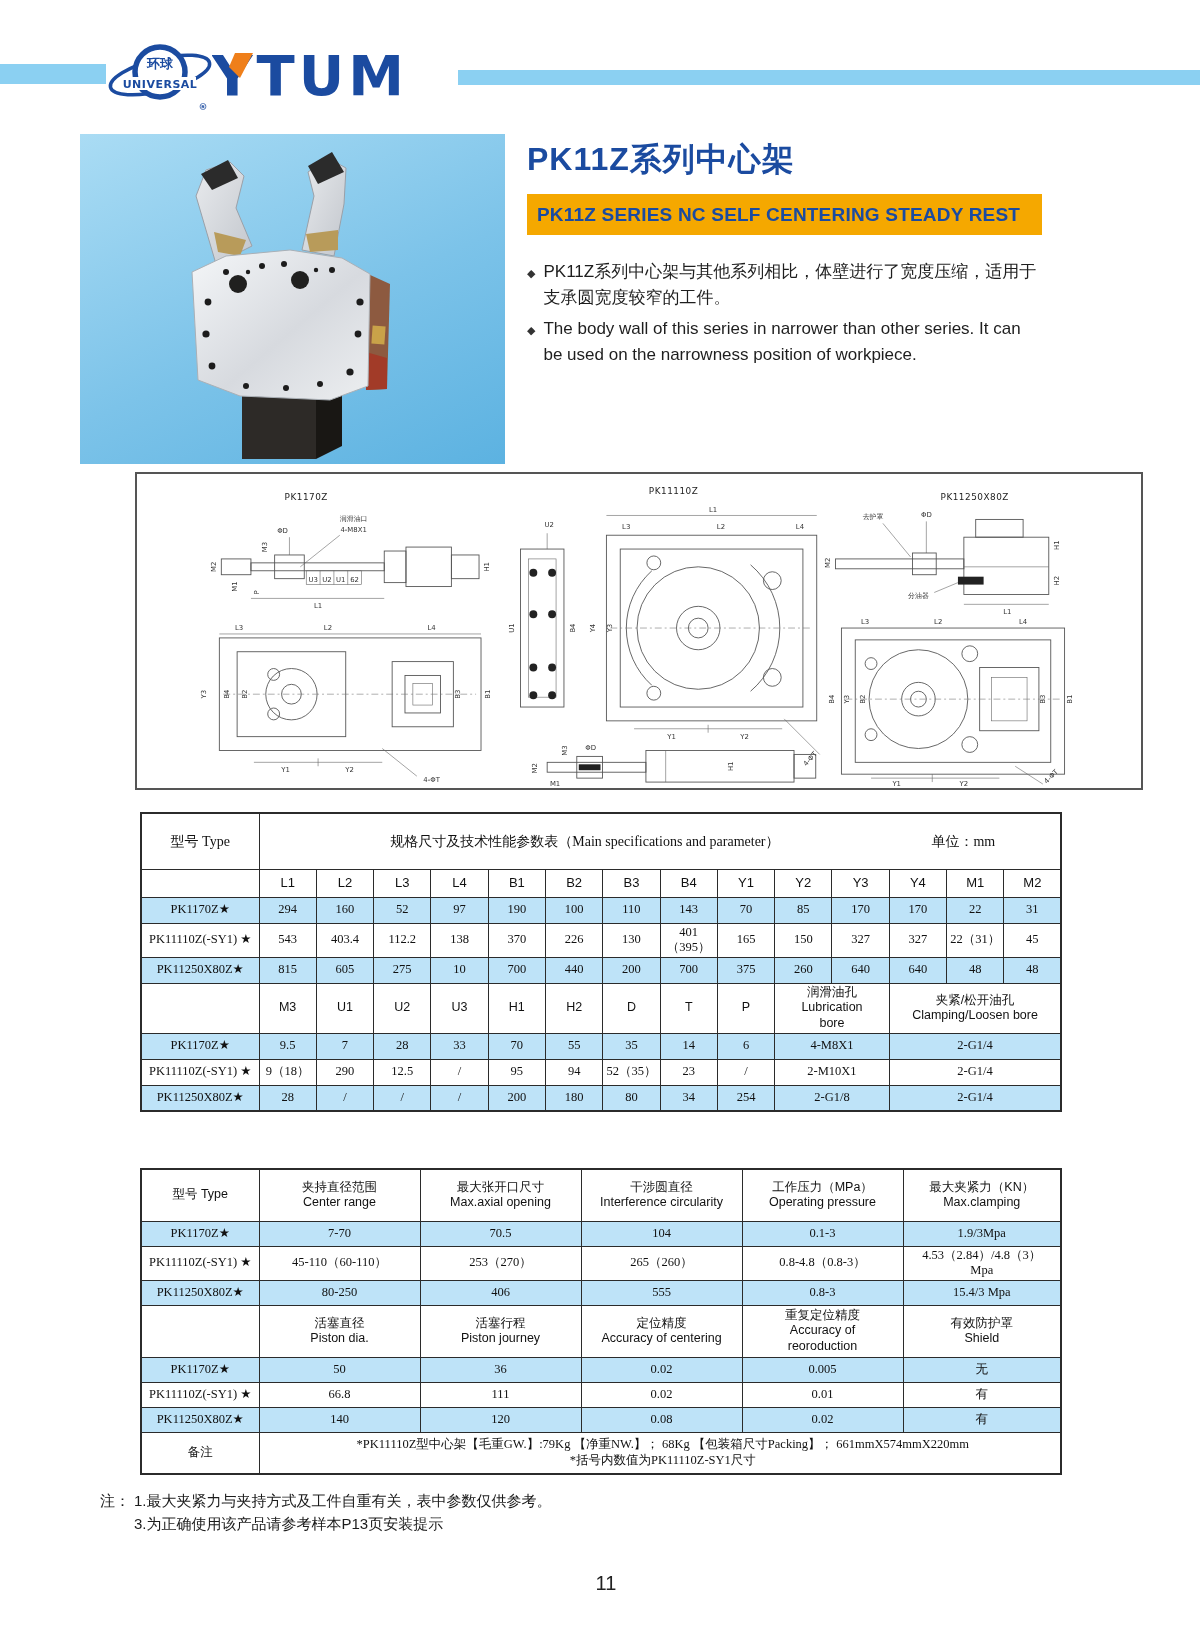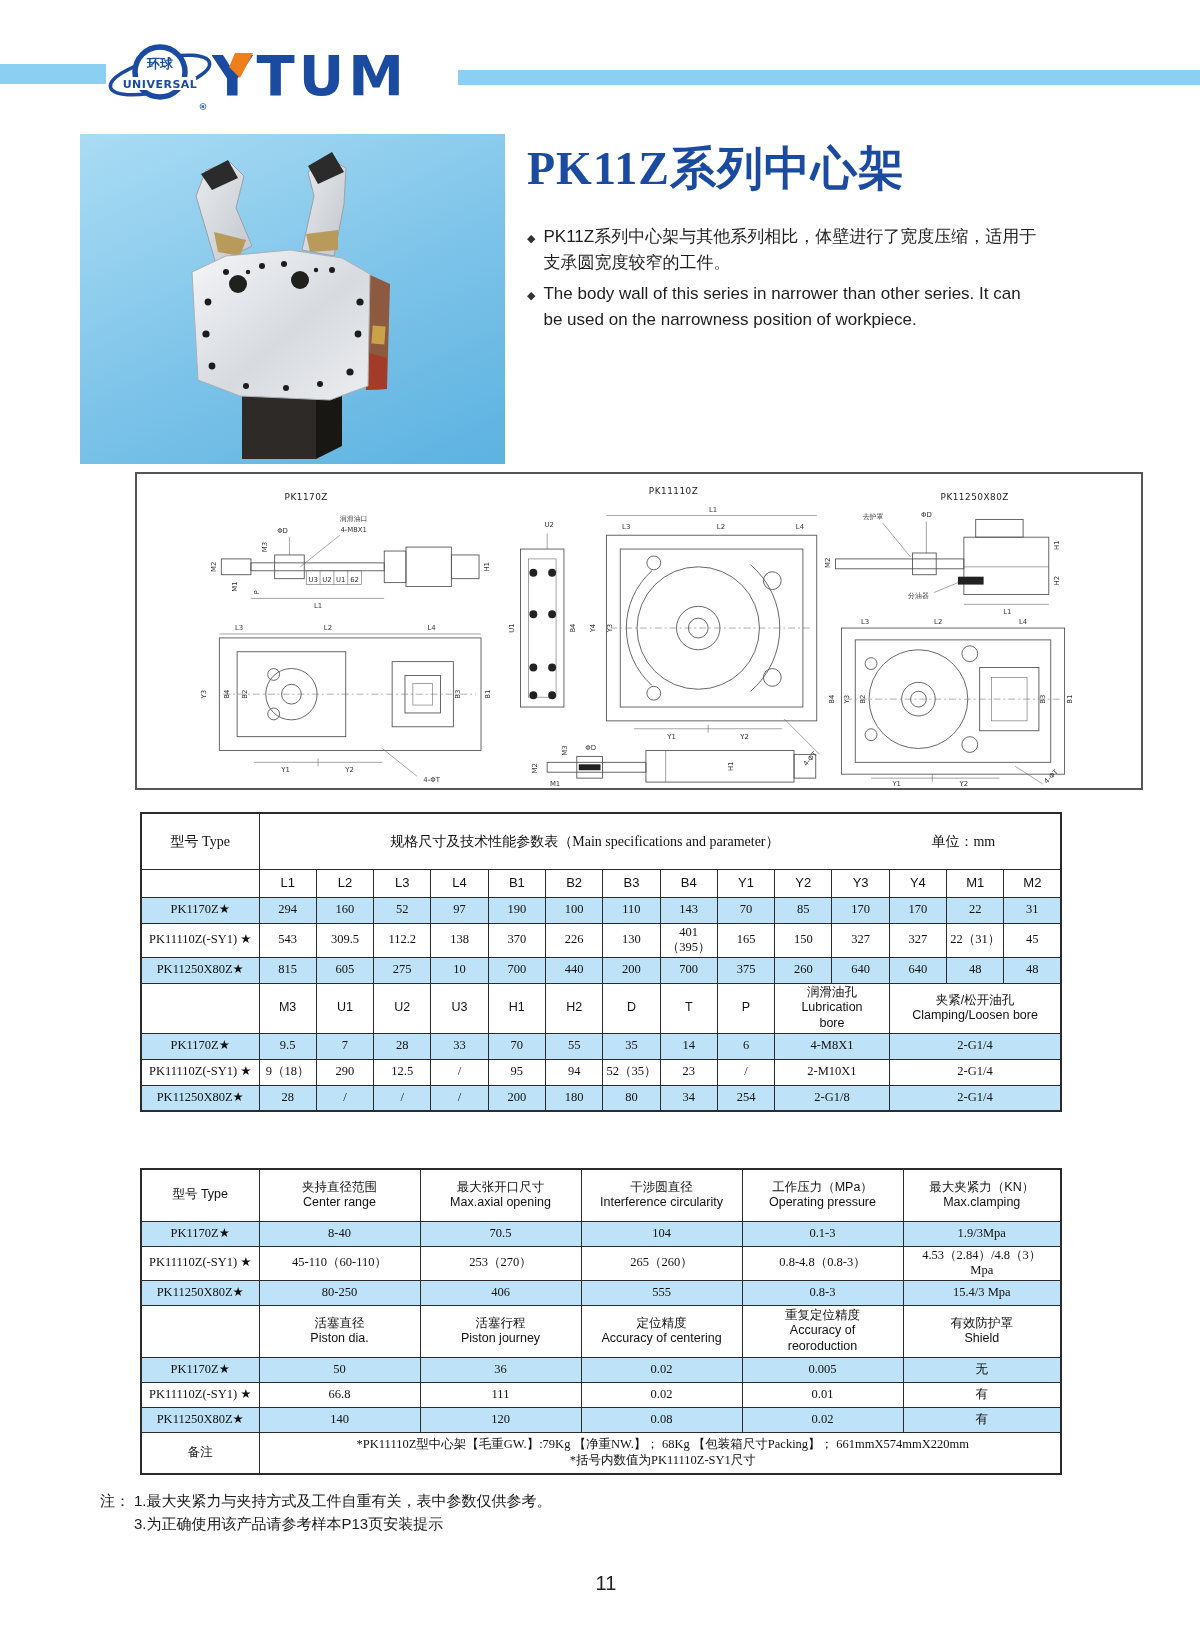--- a/index.html
+++ b/index.html
@@ -15,22 +15,22 @@
   .logo-cn{font:bold 13px "DejaVu Sans",sans-serif;fill:#1B4BA0;text-anchor:middle}
   .logo-en{font:bold 11px "DejaVu Sans",sans-serif;fill:#1B4BA0;text-anchor:middle;letter-spacing:.5px}
   .logo-reg{font:bold 9px "DejaVu Sans",sans-serif;fill:#1B4BA0;text-anchor:middle}
   .brand{position:absolute;left:212px;top:38px}
   .brand-text{font:bold 56px "DejaVu Sans",sans-serif;fill:#1B4BA0;letter-spacing:4px}
 
   
   .hero-img{position:absolute;left:80px;top:134px;width:425px;height:330px;
             background:linear-gradient(155deg,#aadcf4 0%,#7cc3e9 55%,#5cb2e1 100%)}
   .hero-right{position:absolute;left:527px;top:138px;width:515px}
-  .hero-title{font-size:46px;font-weight:bold;color:#1B4BA0;letter-spacing:1px;
-              font-family:Liberation Serif, serif}
+  .hero-title{font-size:32px;font-weight:bold;color:#1B4BA0;letter-spacing:1px;
+              font-family:Liberation Sans, sans-serif}
   .hero-banner{margin-top:12px;background:#F5A800;color:#1B4BA0;font-weight:bold;
                font-size:19px;padding:10px 10px 9px 10px;letter-spacing:.2px}
   .bullets{margin-top:24px;font-size:17px;color:#1e1e1e;line-height:1.55}
   .bullet{display:flex;margin-bottom:4px}
   .bullet .dia{font-size:11px;margin:6px 8px 0 0;color:#333;flex:0 0 auto}
 
   
   .draw-box{position:absolute;left:135px;top:472px;width:1008px;height:318px;border:2px solid #555;background:#fff}
   .draw-box svg{width:100%;height:100%}
   .ln{fill:none;stroke:#555;stroke-width:.9}
@@ -138,20 +138,21 @@
           <circle cx="206" cy="254" r="3"></circle>
         <circle cx="240" cy="250" r="3"></circle>
           <circle cx="168" cy="138" r="2.2"></circle>
           <circle cx="236" cy="136" r="2.2"></circle>
       </g>
     </svg>
   </div>
 
   <div class="hero-right">
     <div class="hero-title">PK11Z系列中心架</div>
+    <div class="hero-banner">PK11Z SERIES NC SELF CENTERING STEADY REST</div>
     <div class="bullets">
       <div class="bullet">
         <span class="dia">◆</span>
         <span>PK11Z系列中心架与其他系列相比，体壁进行了宽度压缩，适用于支承圆宽度较窄的工件。</span>
       </div>
       <div class="bullet">
         <span class="dia">◆</span>
         <span>The body wall of this series in narrower than other series. It can be used on the narrowness position of workpiece.</span>
       </div>
     </div>
@@ -380,21 +381,21 @@
             <td>70</td>
             <td>85</td>
             <td>170</td>
             <td>170</td>
             <td>22</td>
             <td>31</td>
           </tr>
           <tr>
             <td>PK11110Z(-SY1) ★</td>
             <td>543</td>
-            <td>309.5</td>
+            <td>403.4</td>
             <td>112.2</td>
             <td>138</td>
             <td>370</td>
             <td>226</td>
             <td>130</td>
             <td>401（395）</td>
             <td>165</td>
             <td>150</td>
             <td>327</td>
             <td>327</td>
@@ -506,21 +507,21 @@
 Interference circularity</td>
             <td>工作压力（MPa）
 Operating pressure</td>
             <td>最大夹紧力（KN）
 Max.clamping</td>
           </tr>
       </tbody>
       <tbody>
           <tr class="shade">
             <td>PK1170Z★</td>
-            <td>8-40</td>
+            <td>7-70</td>
             <td>70.5</td>
             <td>104</td>
             <td>0.1-3</td>
             <td>1.9/3Mpa</td>
           </tr>
           <tr>
             <td>PK11110Z(-SY1) ★</td>
             <td>45-110（60-110）</td>
             <td>253（270）</td>
             <td>265（260）</td>

